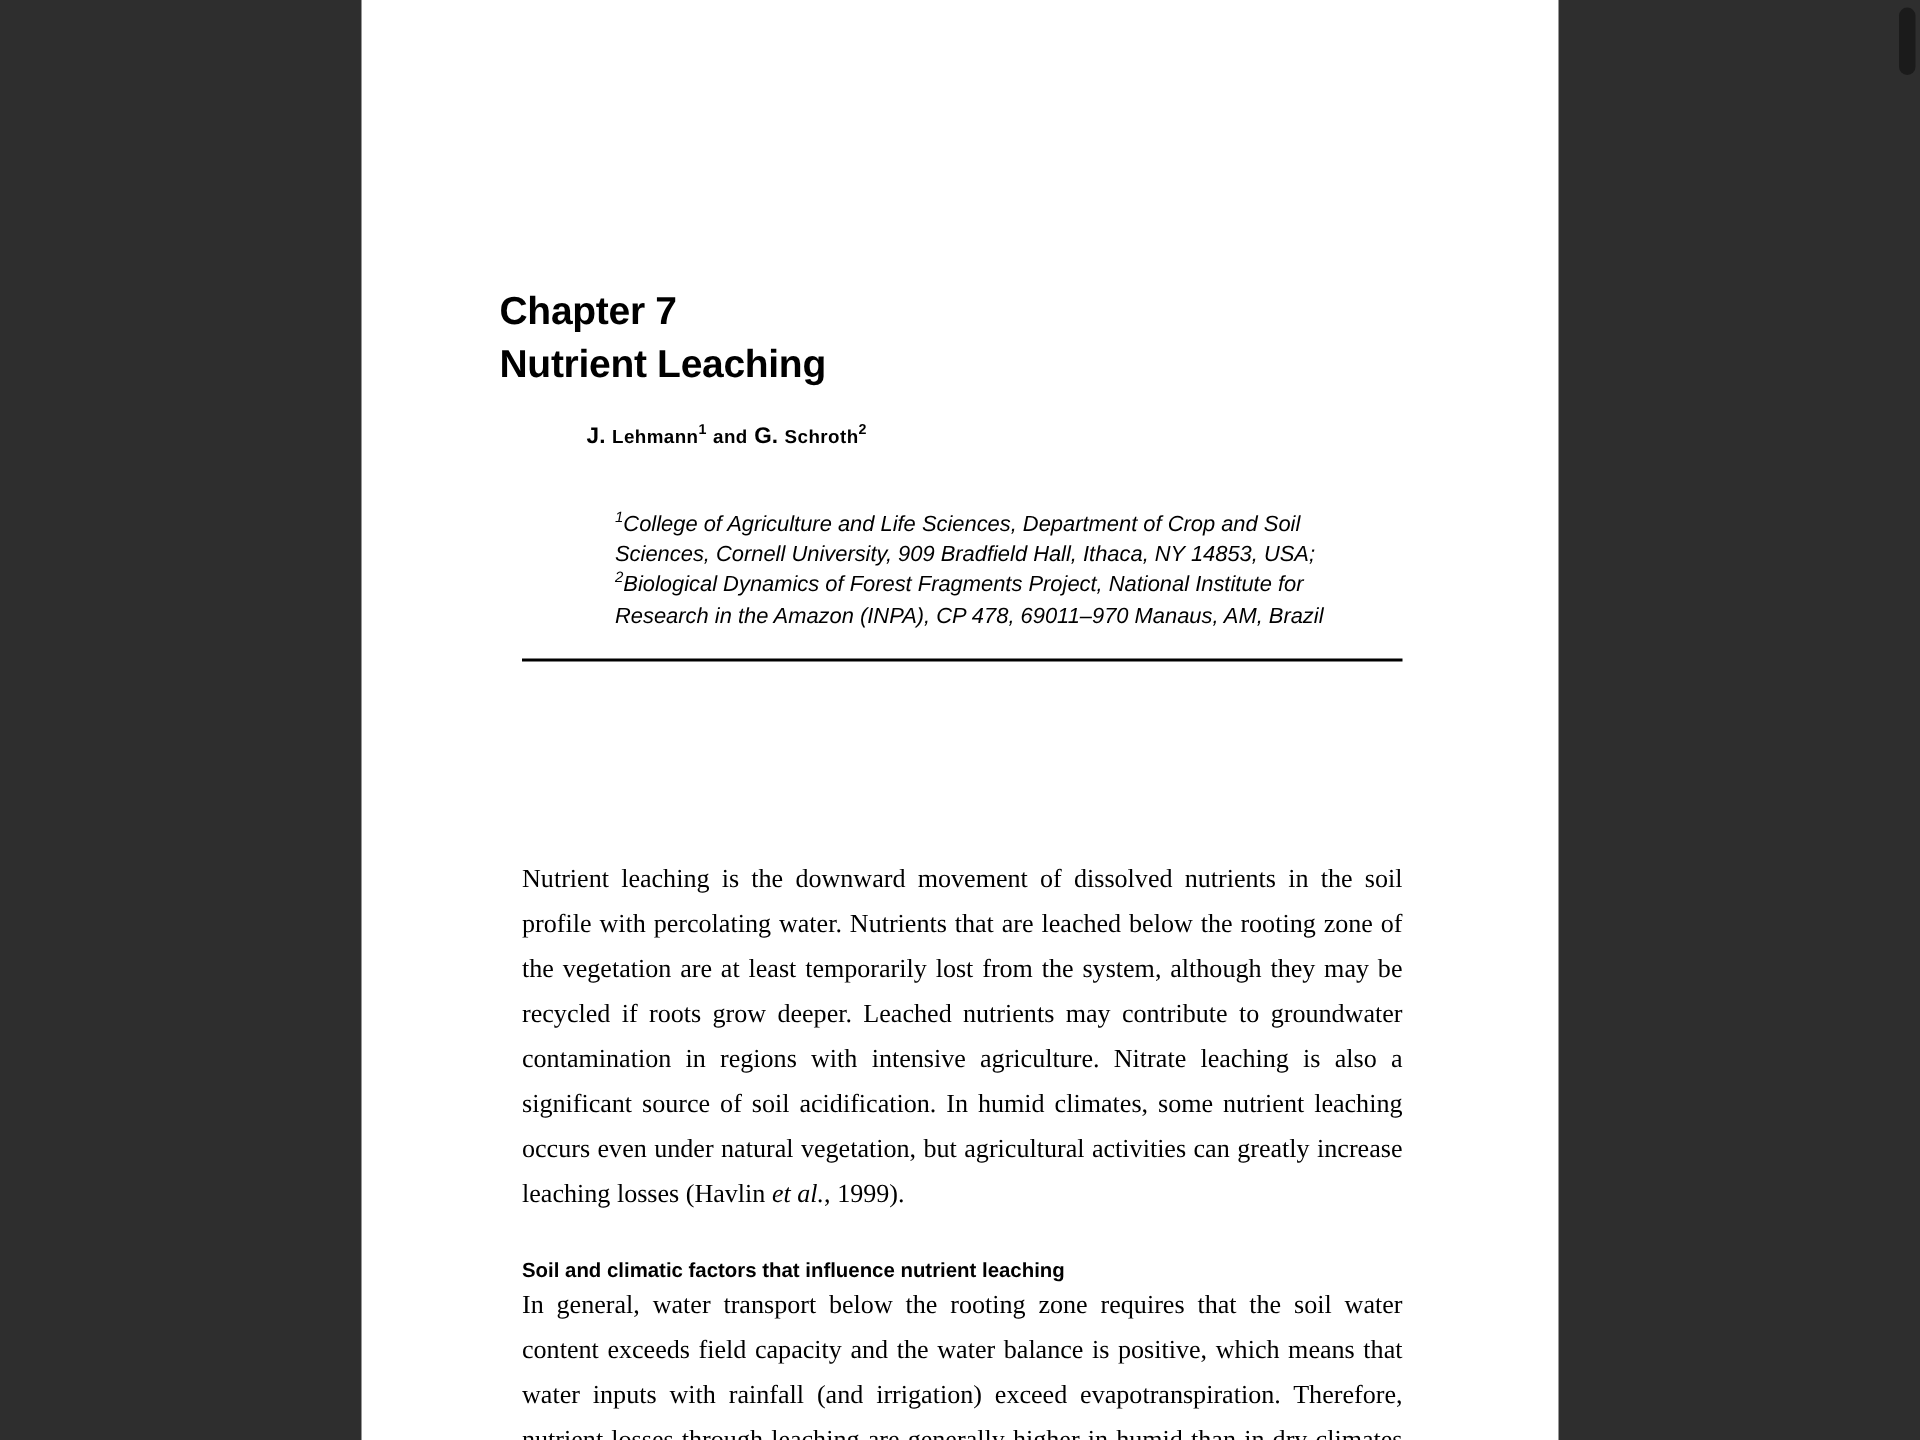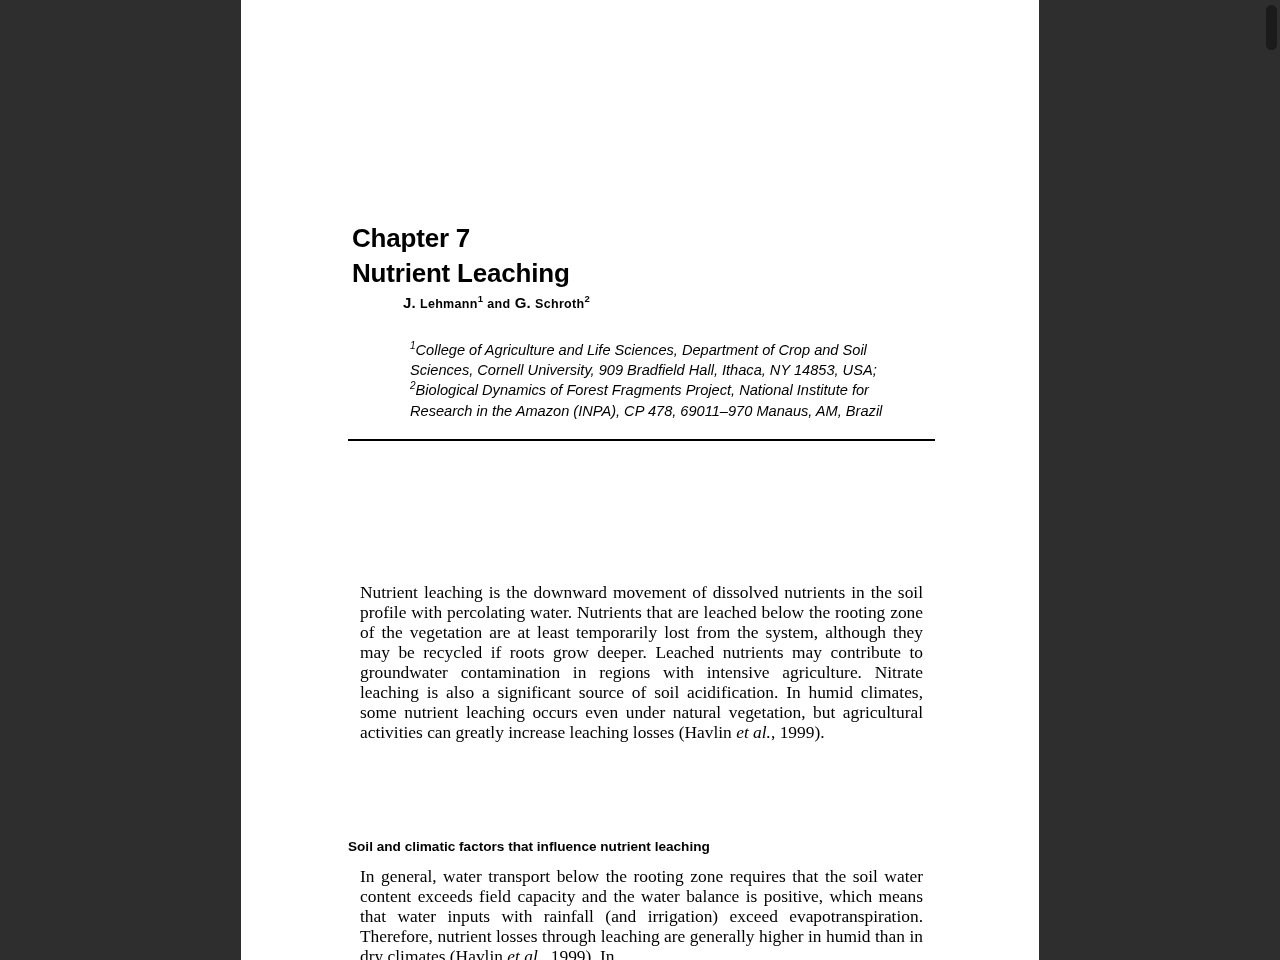--- a/index.html
+++ b/index.html
@@ -44,21 +44,21 @@
     font-size: 26px;
     line-height: 35px;
     color: #000000;
     letter-spacing: -0.2px;
   }
   .chapter-title-line1 { display: block; }
   .chapter-title-line2 { display: block; }
 
   
   .authors {
-    margin: 16px;
+    margin: 4px;
     padding: 0;
     font-family: "Liberation Sans", sans-serif;
     font-weight: bold;
     font-size: 15px;
     color: #000000;
     letter-spacing: 0.1px;
   }
   .authors .smallcap {
     font-size: 12.5px;
     letter-spacing: 0.3px;
@@ -112,33 +112,33 @@
     padding: 0;
     font-family: "Liberation Sans", sans-serif;
     font-weight: bold;
     font-size: 13.6px;
     line-height: 18px;
     color: #000000;
   }
 
   
   .body-par {
-    margin: 12px;
+    margin: 0;
     padding: 0;
     font-family: "Liberation Serif", serif;
     font-size: 17.4px;
-    line-height: 20px;
+    line-height: 30px;
     color: #000000;
     text-align: justify;
     text-justify: inter-word;
   }
   .body-par i { font-style: italic; }
 
   
-  .at-title      { position: absolute; left: 111px; top: 190px;  width: 600px; margin-top: 31px; }
+  .at-title      { position: absolute; left: 92px; top: 190px;  width: 600px; }
   .at-authors    { position: absolute; left: 146px; top: 278px;  width: 560px; }
   .at-affil      { position: absolute; left: 153px; top: 324px;  width: 545px; }
   .at-divider    { position: absolute; left: 107px; top: 439px;  width: 587px; }
   .at-synopsis   { position: absolute; left: 107px; top: 525px;  width: 587px; }
   .at-par1       { position: absolute; left: 107px; top: 570px;  width: 587px; }
   .at-subhead    { position: absolute; left: 107px; top: 838px;  width: 587px; }
   .at-par2       { position: absolute; left: 107px; top: 854px;  width: 587px; }
 
   
   .scrollbar-track {

